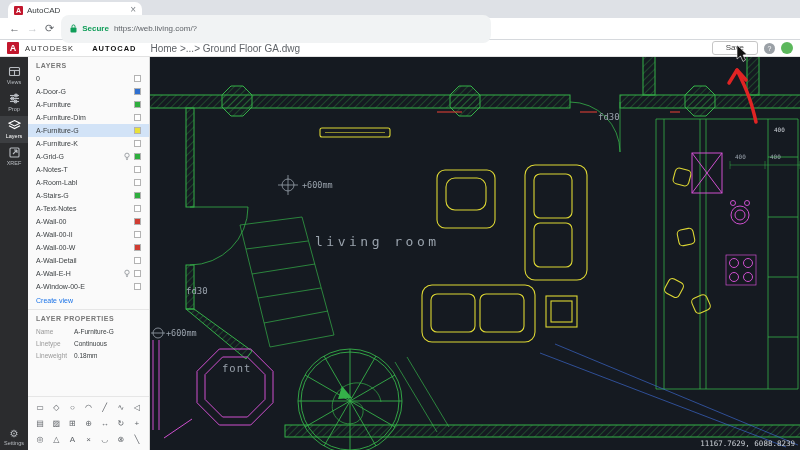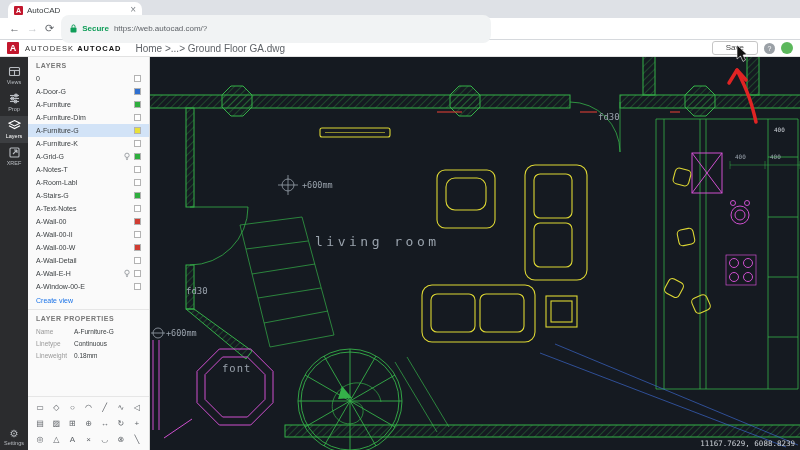--- a/index.html
+++ b/index.html
@@ -16,21 +16,21 @@
   .nav-ico{color:#5f6368;font-size:11px;line-height:1}
   .nav-ico.disabled{color:#c4c7cb}
   .omnibox{width:430px;height:15px;background:#f1f3f4;border-radius:8px;display:flex;align-items:center;gap:5px;padding:14px 9px;font-size:8px}
   .lock{flex:0 0 auto;display:flex}
   .secure{color:var(--secure-green);font-weight:bold}
   .url{color:#5f6368;white-space:nowrap;overflow:hidden}
 
   
   .appheader{height:17px;background:#fff;border-bottom:1px solid #e2e2e2;display:flex;align-items:center;padding:0 7px;gap:6px}
   .cadlogo{width:12px;height:12px;background:var(--logo-red);color:#fff;font-size:9px;font-weight:bold;display:flex;align-items:center;justify-content:center;border-radius:1px}
-  .brand{display:flex;align-items:center;gap:3px}
+  .brand{display:flex;align-items:center;gap:18px}
   .brand .adsk{font-size:7.5px;letter-spacing:1px;color:#333}
   .brand .acad{font-size:7.5px;letter-spacing:1px;color:#111;font-weight:bold}
   .breadcrumb{font-size:10px;color:#5f6368;margin-left:8px;white-space:nowrap}
   .spacer{flex:1}
   .save-btn{font-size:8px;color:#444;border:1px solid #c6c6c6;border-radius:3px;padding:2px 13px;background:#fff;line-height:1}
   .help{width:11px;height:11px;border-radius:50%;background:#9aa0a6;color:#fff;font-size:7px;display:flex;align-items:center;justify-content:center}
   .avatar{width:12px;height:12px;border-radius:50%;background:var(--avatar-green)}
 
   
   .main{display:flex;height:393px}
@@ -91,21 +91,21 @@
     <span class="nav-ico disabled">→</span>
     <span class="nav-ico">⟳</span>
     <div class="omnibox">
       <span class="lock">
         <svg width="7" height="9" viewBox="0 0 7 9">
             <rect x="0.5" y="3.5" width="6" height="5" rx="1" fill="#0f9d58"></rect>
             <path d="M2 3.5 V2.4 a1.5 1.5 0 0 1 3 0 V3.5" fill="none" stroke="#0f9d58" stroke-width="1"></path>
           </svg>
       </span>
       <span class="secure">Secure</span>
-      <span class="url">https://web.autocad.com/?</span>
+      <span class="url">https://web.living.com/?</span>
     </div>
   </div>
 
   <div class="appheader">
     <span class="cadlogo">A</span>
     <span class="brand">
       <span class="adsk">AUTODESK</span>
       <span class="acad">AUTOCAD</span>
     </span>
     <span class="breadcrumb">Home &gt;...&gt; Ground Floor GA.dwg</span>

